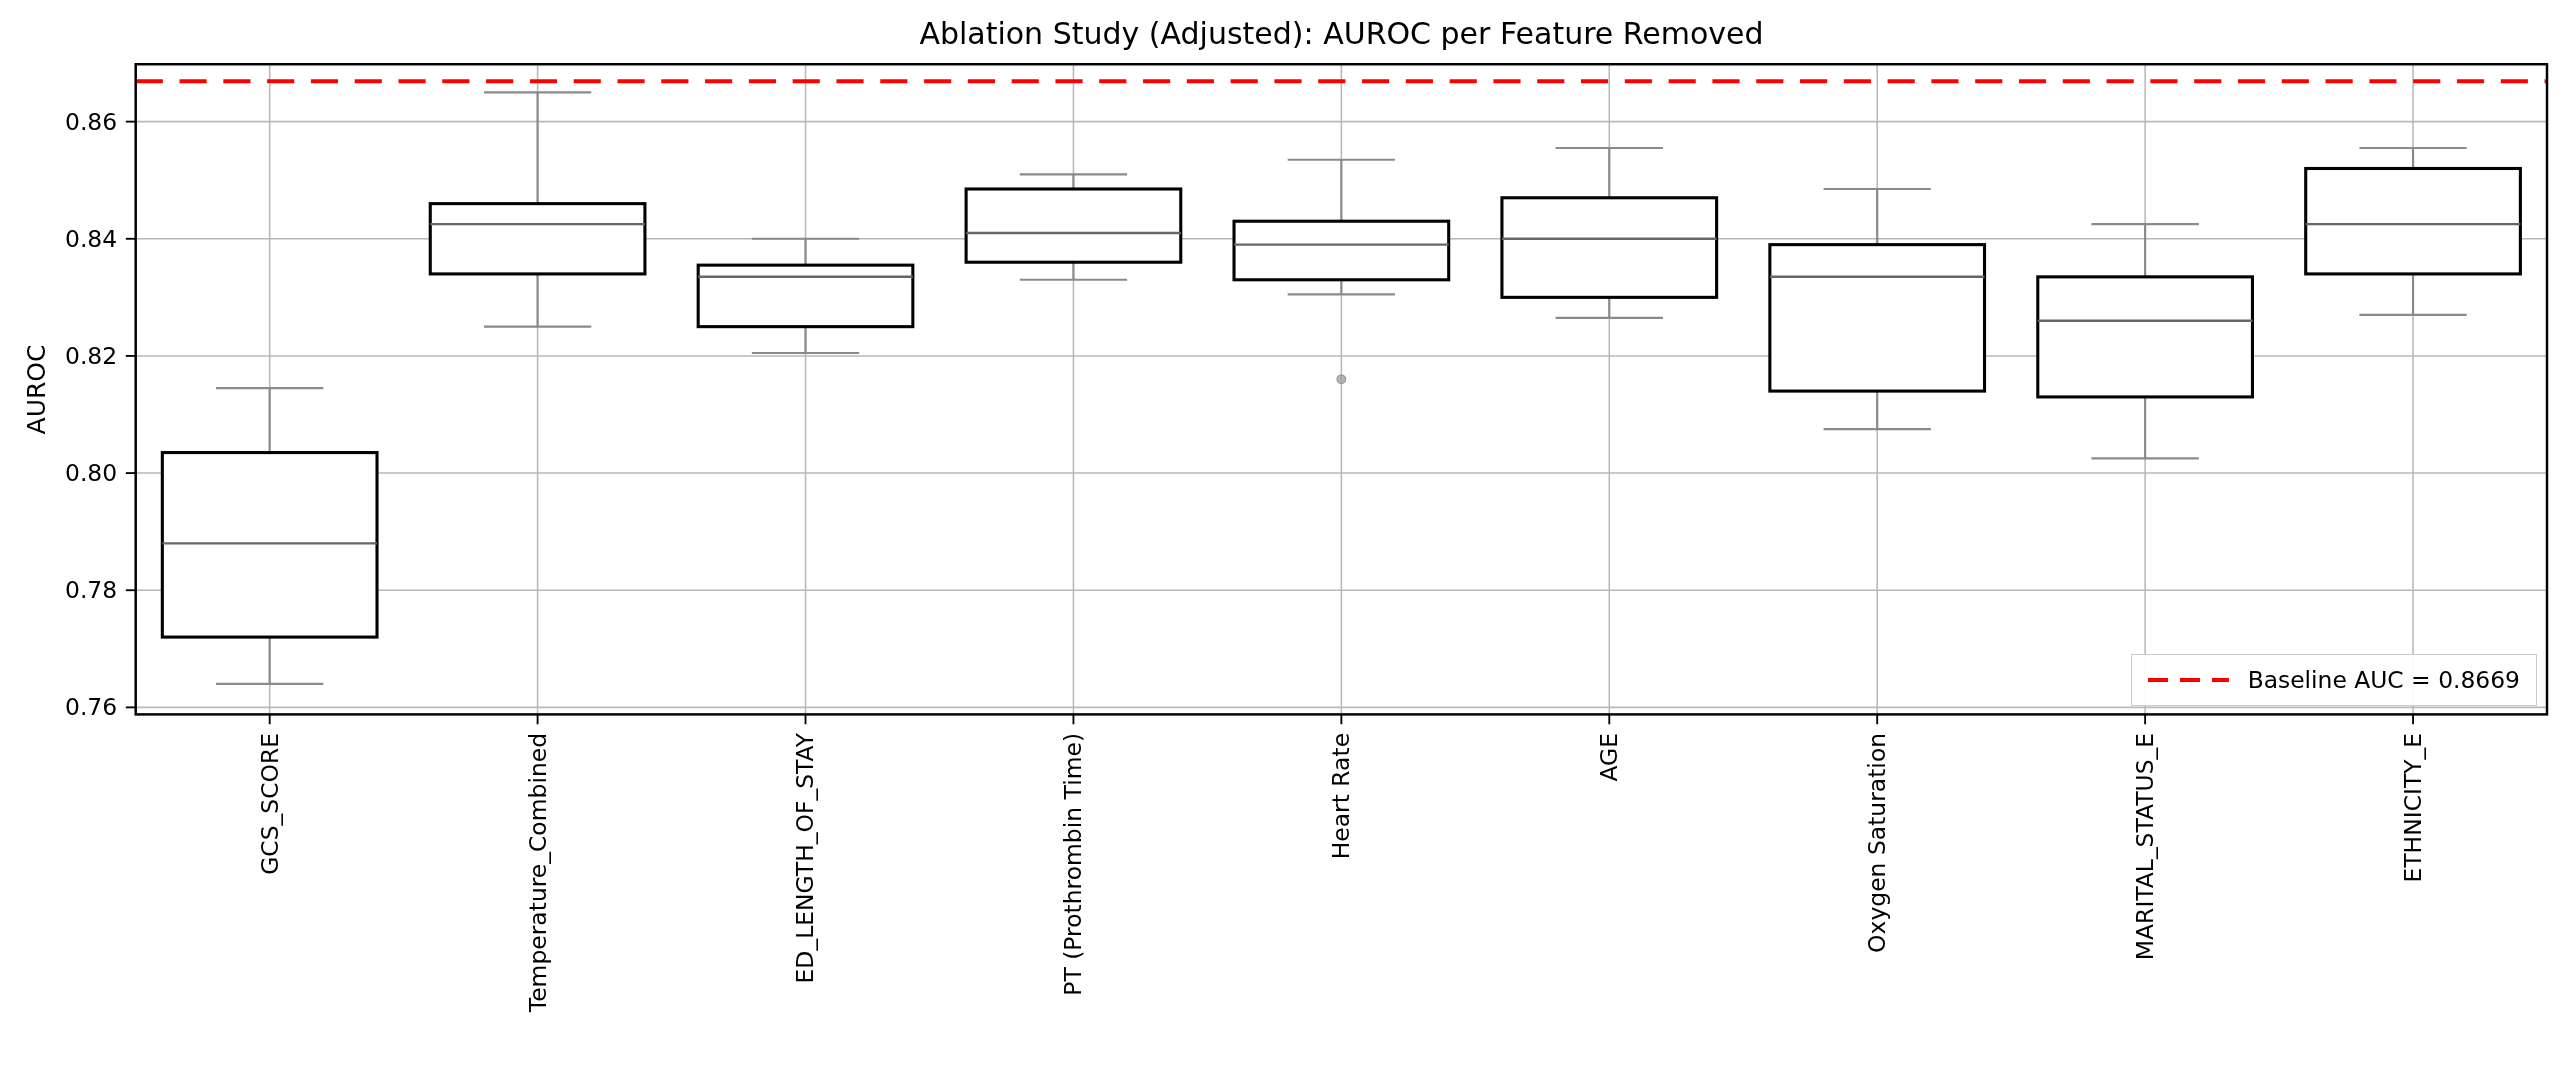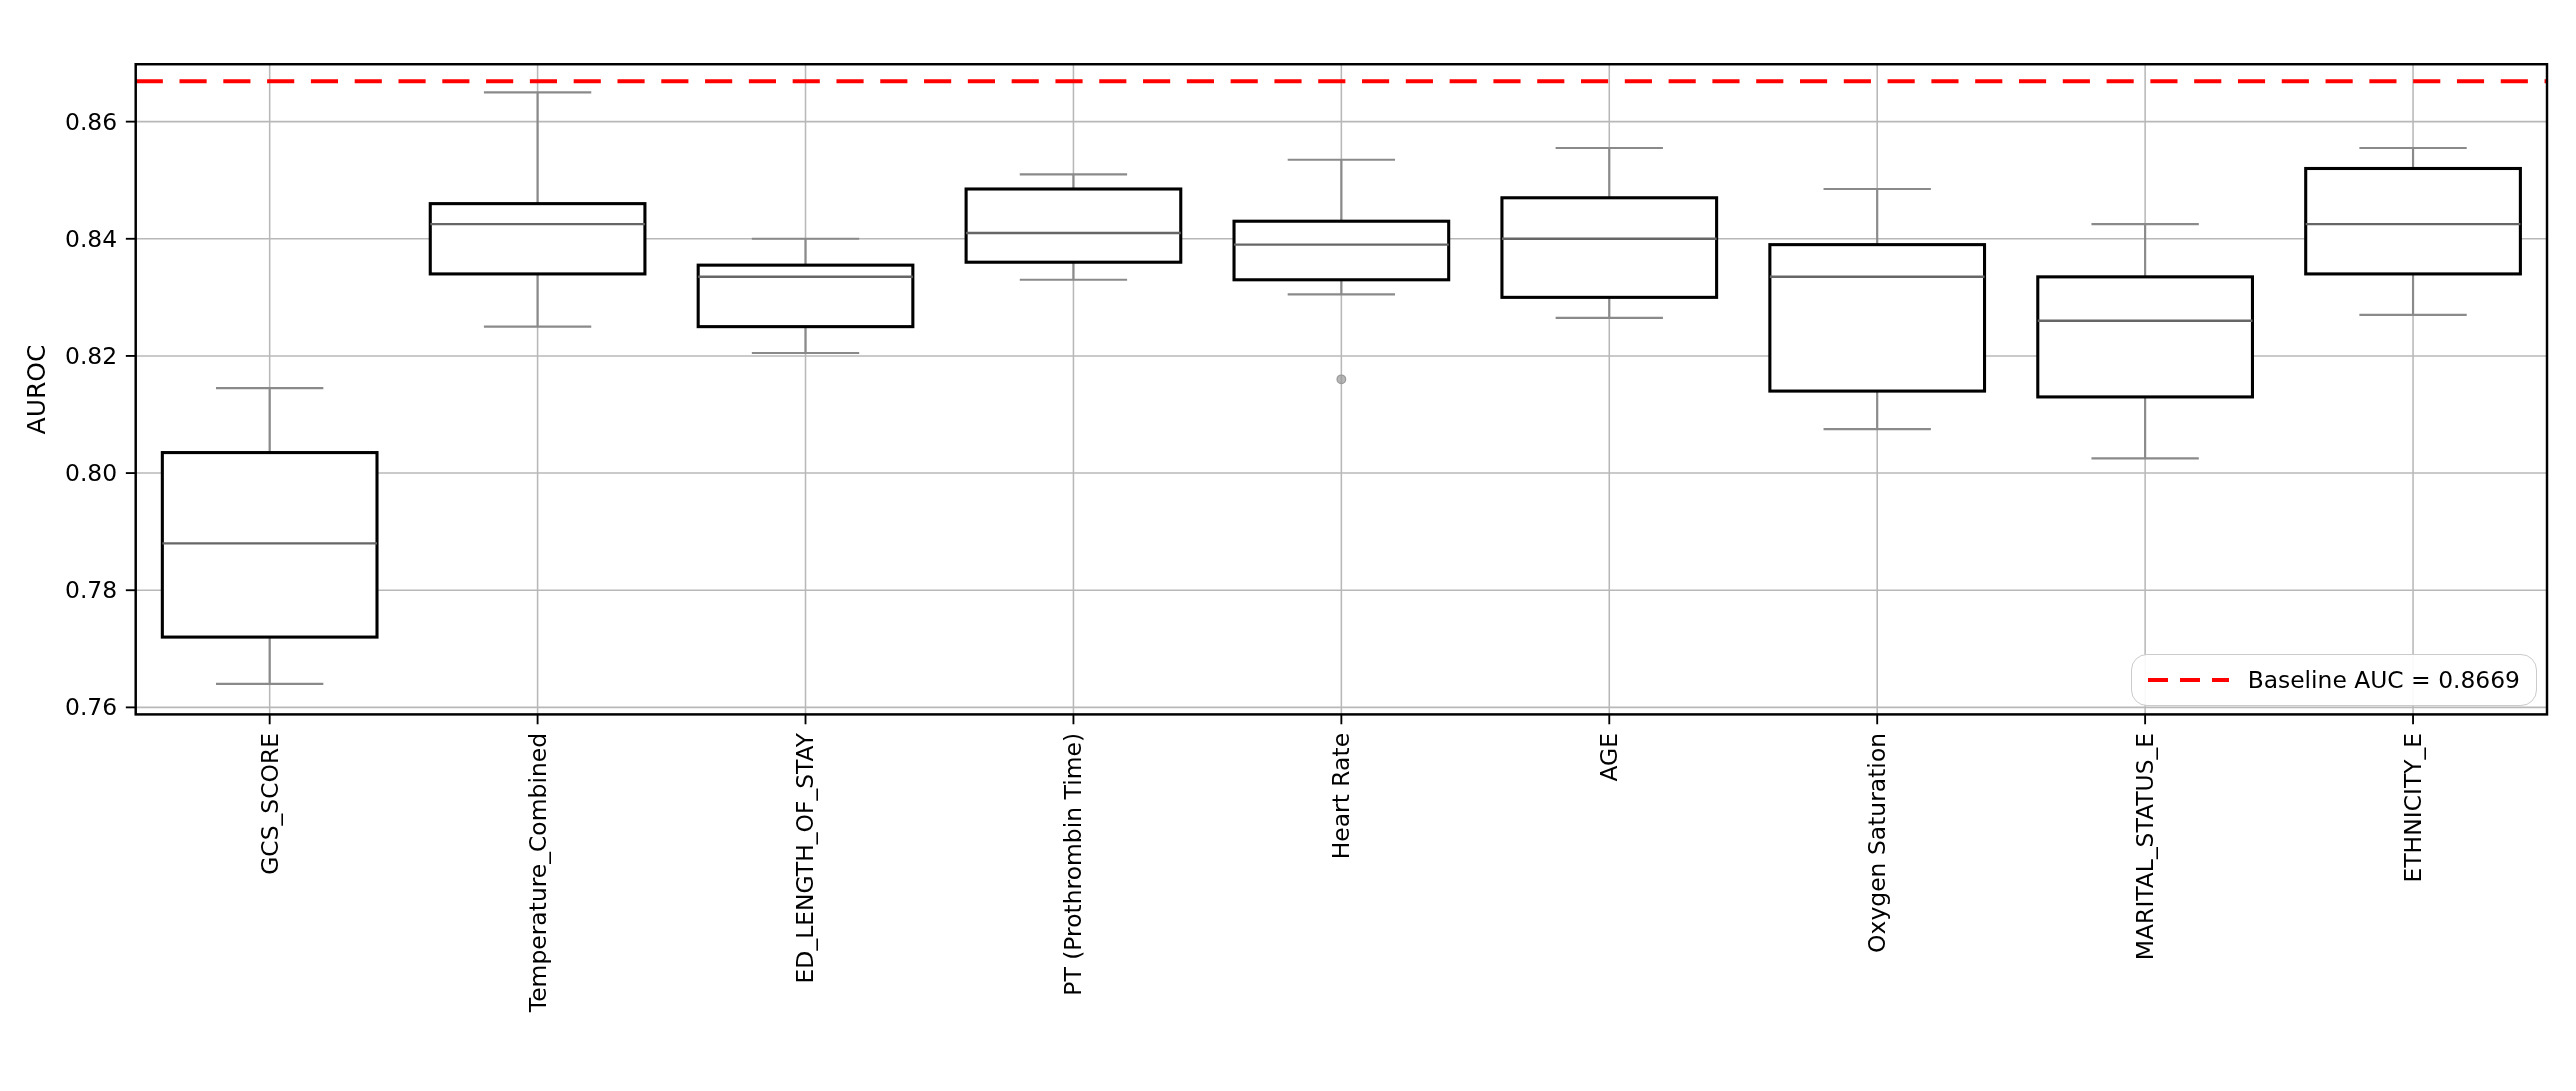--- a/index.html
+++ b/index.html
@@ -6,21 +6,21 @@
   .figure{position:relative;width:2576px;height:1092px;background:#ffffff;
           font-family:"DejaVu Sans","Liberation Sans",sans-serif;overflow:hidden;}
   .figure svg{position:absolute;left:0;top:0;}
   .chart-title{position:absolute;top:16px;left:136px;width:2411px;text-align:center;
                font-size:30px;color:#000;}
   .x-axis-title{position:absolute;top:1040px;left:136px;width:2411px;text-align:center;
                 font-size:25px;color:#000;}
   .y-axis-title{position:absolute;left:-29px;top:375px;width:130px;text-align:center;
                 transform:rotate(-90deg);font-size:25px;color:#000;}
   .legend{position:absolute;right:39px;top:654px;height:52px;box-sizing:border-box;
-          border:1.2px solid #cbcbcb;border-radius:16px;background:rgba(255,255,255,.92);
+          border:1.2px solid #cbcbcb;border-radius:0;background:rgba(255,255,255,.92);
           display:flex;align-items:center;gap:18.5px;padding:0 16px;font-size:23.4px;color:#000;}
   .legend-dash{display:inline-block;width:81px;height:4.3px;
           background:repeating-linear-gradient(90deg,var(--baseline-color,#f00) 0 20px,transparent 20px 32px);}
   text{font-family:"DejaVu Sans","Liberation Sans",sans-serif;}
 </style>
 </head>
 <body>
 
 <div class="figure">
   <svg id="chart" width="2576" height="1092" viewBox="0 0 4176 1770">
@@ -139,20 +139,21 @@
       <line x1="2608.833333333333" x2="2608.833333333333" y1="1158" y2="1174" stroke="#000000" stroke-width="3"></line>
       <text x="2608.833333333333" y="1188" text-anchor="end" dominant-baseline="central" font-size="38" fill="#000" transform="rotate(-90 2608.833333333333 1188)">AGE</text>
       <line x1="3043.1666666666665" x2="3043.1666666666665" y1="1158" y2="1174" stroke="#000000" stroke-width="3"></line>
       <text x="3043.1666666666665" y="1188" text-anchor="end" dominant-baseline="central" font-size="38" fill="#000" transform="rotate(-90 3043.1666666666665 1188)">Oxygen Saturation</text>
       <line x1="3477.5" x2="3477.5" y1="1158" y2="1174" stroke="#000000" stroke-width="3"></line>
       <text x="3477.5" y="1188" text-anchor="end" dominant-baseline="central" font-size="38" fill="#000" transform="rotate(-90 3477.5 1188)">MARITAL_STATUS_E</text>
       <line x1="3911.833333333333" x2="3911.833333333333" y1="1158" y2="1174" stroke="#000000" stroke-width="3"></line>
       <text x="3911.833333333333" y="1188" text-anchor="end" dominant-baseline="central" font-size="38" fill="#000" transform="rotate(-90 3911.833333333333 1188)">ETHNICITY_E</text>
     </svg>
 
+  <div class="chart-title">Ablation Study (Adjusted): AUROC per Feature Removed</div>
 
   <div class="y-axis-title">AUROC</div>
 
 
   <div class="legend">
     <span class="legend-dash" style="--baseline-color: #ff0000;"></span>
     <span>Baseline AUC = 0.8669</span>
   </div>
 </div>
 

